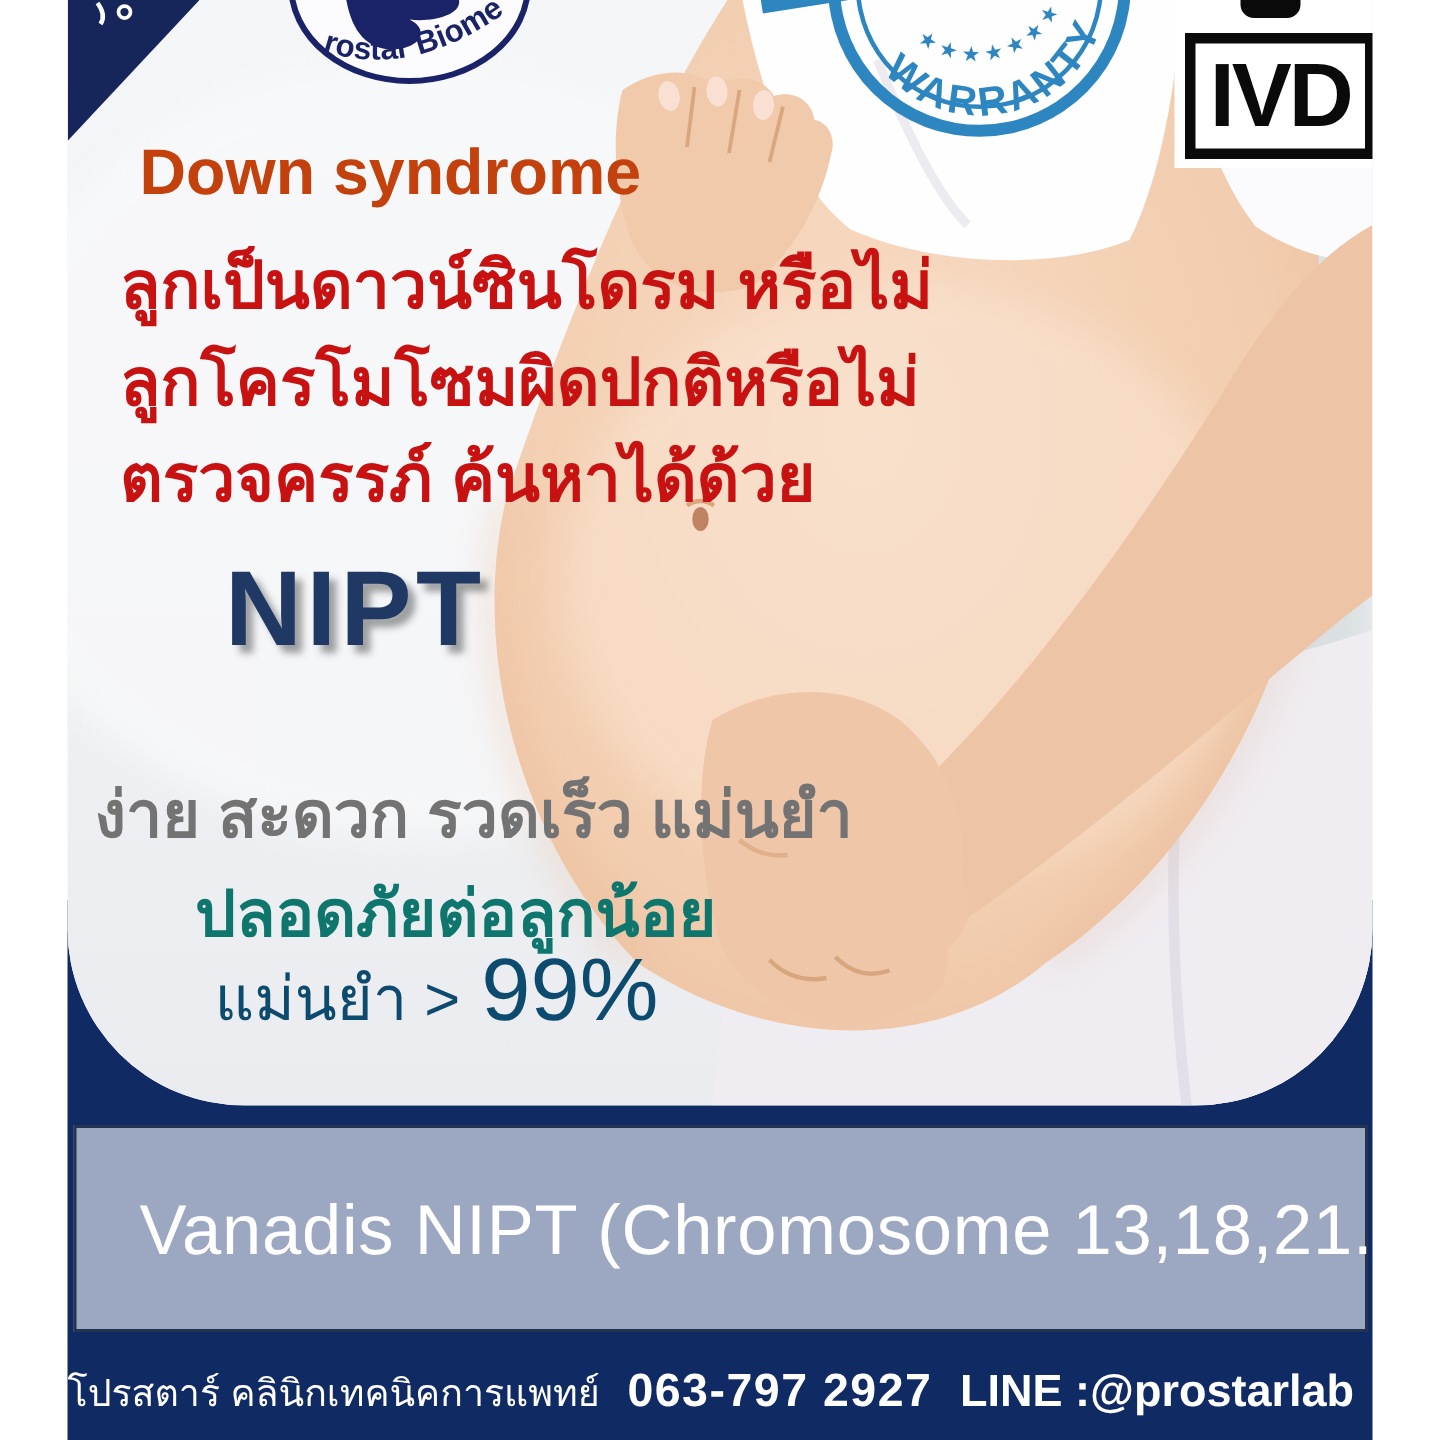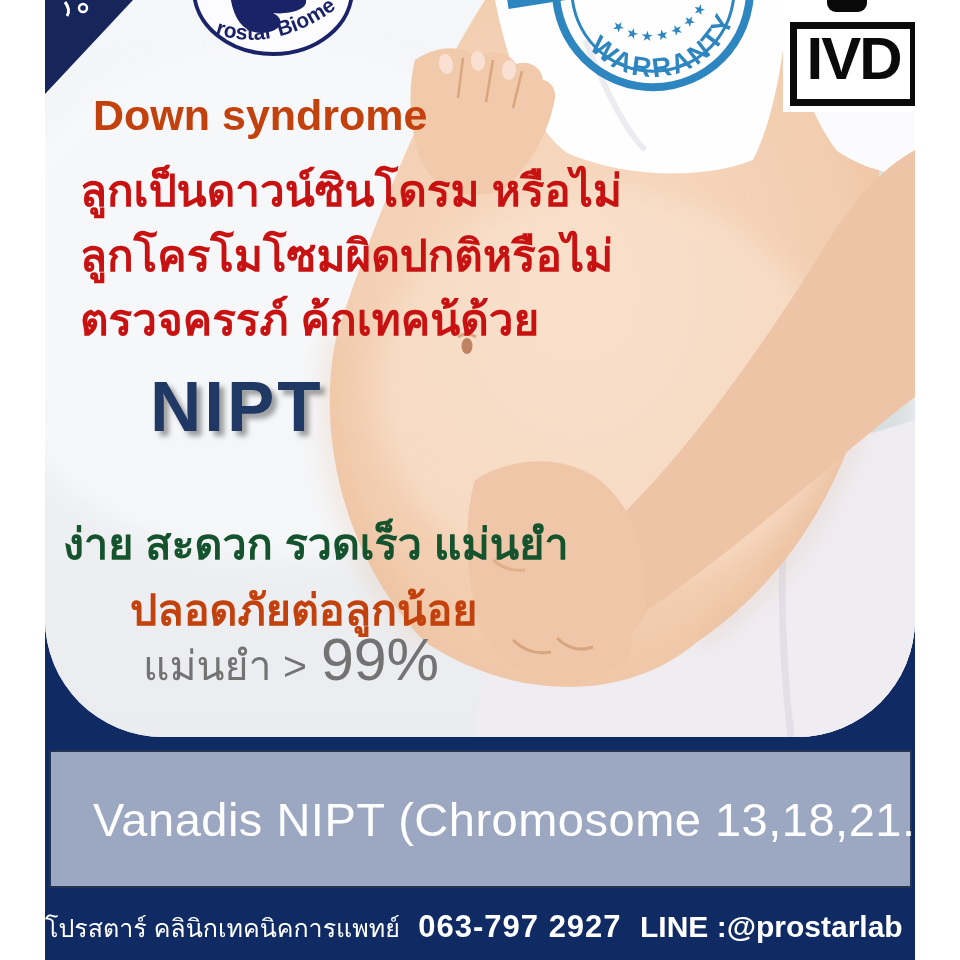--- a/index.html
+++ b/index.html
@@ -17,32 +17,32 @@
   .corner-marks{position:absolute;left:14px;top:0;width:46px;height:22px;}
   
   .logo-svg{position:absolute;left:143px;top:-68px;width:170px;height:126px;}
   
   .badge-svg{position:absolute;left:480px;top:0;width:260px;height:120px;overflow:visible;}
   
   .ivd-patch{position:absolute;left:738px;top:0;width:132px;height:112px;background:#ffffff;}
   .cropped-mark{position:absolute;left:782px;top:0;width:40px;height:12px;background:#0a0a0a;
                 border-radius:0 0 9px 9px;}
   .ivd-box{position:absolute;left:745px;top:22px;width:127px;height:84px;background:#ffffff;
-           border:7px solid #0a0a0a;box-sizing:border-box;display:flex;justify-content:center;}
+           border:7px solid #0a0a0a;box-sizing:border-box;display:flex;align-items:center;justify-content:center;}
   .ivd-text{font-size:60px;font-weight:800;color:#0a0a0a;letter-spacing:-2px;line-height:1;}
   
   .headline{position:absolute;left:48px;top:90px;font-size:43px;font-weight:700;color:#c2410c;line-height:1.2;}
   .q-line{position:absolute;left:35px;font-size:44px;font-weight:700;color:#C81111;line-height:1.25;white-space:nowrap;}
   .q1{top:163px;} .q2{top:228px;} .q3{top:292px;}
   .nipt{position:absolute;left:105px;top:366px;font-size:71px;font-weight:600;color:#203864;
         letter-spacing:3px;line-height:1.15;text-shadow:5px 5px 5px rgba(70,70,70,.5);}
-  .benefit1{position:absolute;left:18px;top:517px;font-size:43px;font-weight:700;color:#14532d;
+  .benefit1{position:absolute;left:18px;top:517px;font-size:43px;font-weight:700;color:#737373;
             line-height:1.3;white-space:nowrap;}
-  .benefit2{position:absolute;left:85px;top:583px;font-size:43px;font-weight:700;color:#c2410c;line-height:1.3;}
-  .accuracy{position:absolute;left:98px;top:628px;display:flex;align-items:baseline;gap:14px;color:#737373;}
+  .benefit2{position:absolute;left:85px;top:583px;font-size:43px;font-weight:700;color:#0f766e;line-height:1.3;}
+  .accuracy{position:absolute;left:98px;top:628px;display:flex;align-items:baseline;gap:14px;color:#0c4a6e;}
   .acc-prefix{font-size:41px;font-weight:400;line-height:1.3;}
   .acc-value{font-size:59px;font-weight:500;line-height:1.1;}
   
   .banner-bar{position:absolute;left:49px;top:750px;width:863px;height:138px;background:#9CA8C1;
               border:2px solid #24334f;box-sizing:border-box;display:flex;align-items:center;}
   .banner-text{margin-left:42px;font-size:47px;font-weight:400;color:#ffffff;letter-spacing:0.5px;white-space:nowrap;}
   
   .footer{position:absolute;left:45px;top:908px;width:726px;text-align:center;color:#ffffff;white-space:nowrap;}
   .footer-clinic{font-size:25px;font-weight:400;}
   .footer-phone{font-size:31px;font-weight:700;margin-left:14px;letter-spacing:1px;}
@@ -144,21 +144,21 @@
 
     <div class="ivd-patch"></div>
     <div class="cropped-mark"></div>
     <div class="ivd-box">
       <span class="ivd-text">IVD</span>
     </div>
 
     <div class="headline">Down syndrome</div>
     <div class="q-line q2">ลูกโครโมโซมผิดปกติหรือไม่</div>
     <div class="q-line q1">ลูกเป็นดาวน์ซินโดรม หรือไม่</div>
-    <div class="q-line q3">ตรวจครรภ์ ค้กเทคน้ด้วย</div>
+    <div class="q-line q3">ตรวจครรภ์ ค้นหาได้ด้วย</div>
     <div class="nipt">NIPT</div>
     <div class="benefit1">ง่าย สะดวก รวดเร็ว แม่นยำ</div>
     <div class="benefit2">ปลอดภัยต่อลูกน้อย</div>
     <div class="accuracy">
       <span class="acc-prefix">แม่นยำ &gt;</span>
       <span class="acc-value">99%</span>
     </div>
   </div>
 
   <div class="banner-bar">

